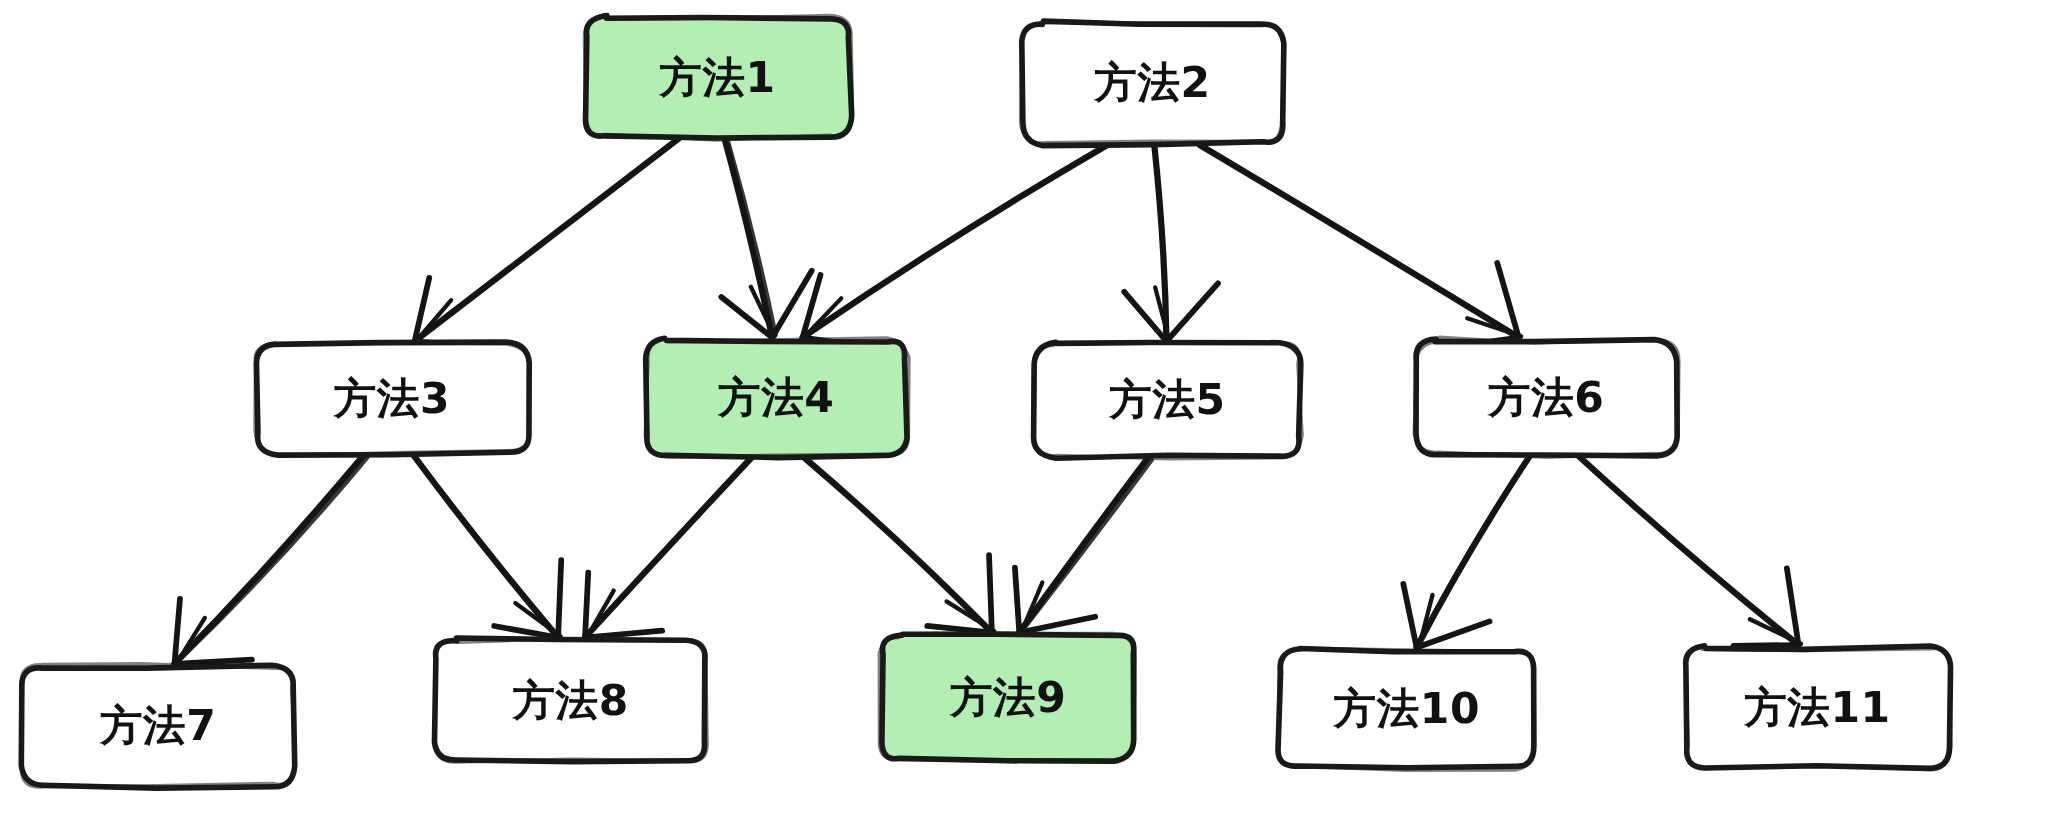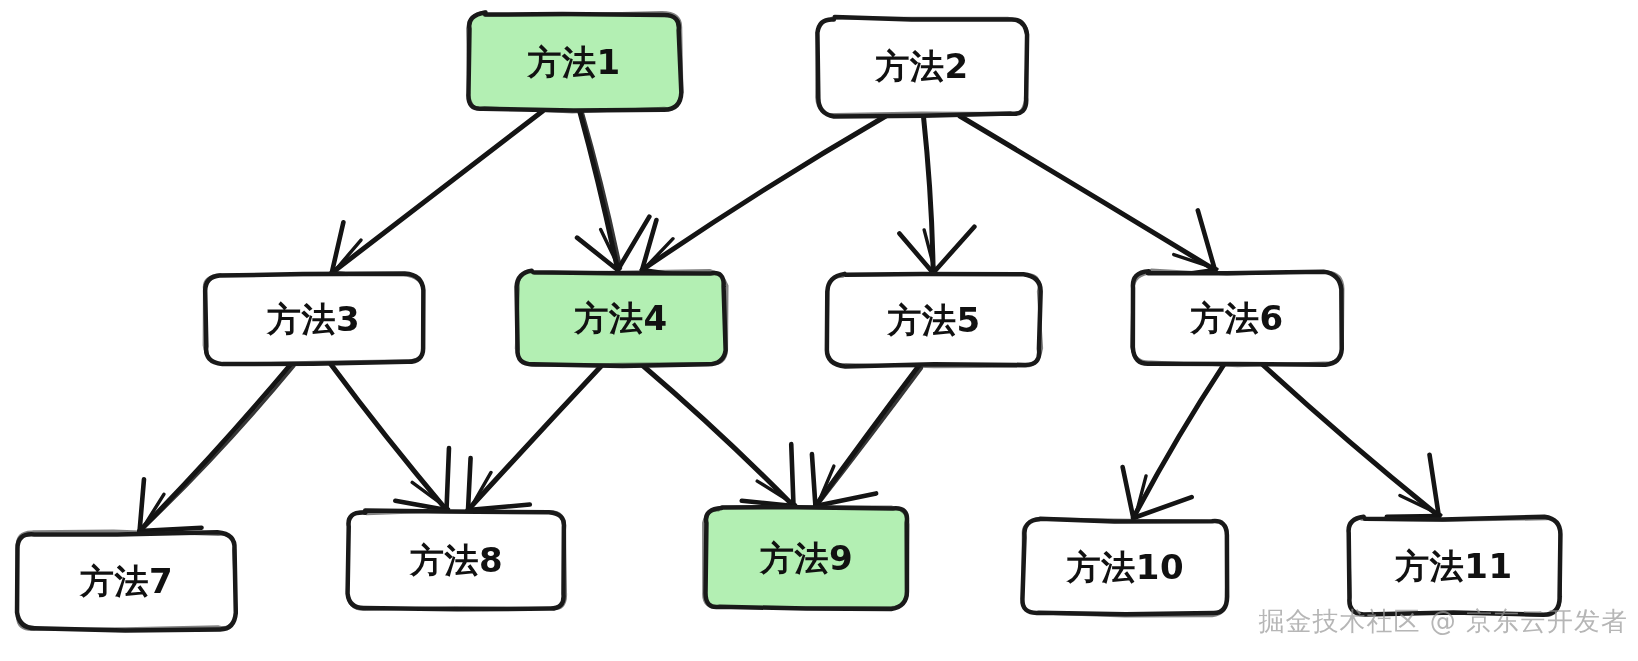--- a/index.html
+++ b/index.html
@@ -224,15 +224,14 @@
           <text x="1125.5" y="569" class="node-label">方法10</text>
         </g>
         <g>
           <path d="M 1364.9328372967116 518.7244007121419 L 1442.7430942539793 519.453346635333 L 1544.3903873452873 516.7567310334913 Q 1560.8389744769963 519.0780700696065 1560.412780762656 534.999371339101 L 1559.5783691411737 596.9172546389127 Q 1560.1213990219503 614.165665818083 1543.7226314550837 614.7217296611153 L 1453.4164028172459 612.569370651324 L 1363.7045834547396 614.4095268258869 Q 1348.1700828560488 613.653502655613 1349.4728233351711 598.3740898141517 L 1348.7011985789525 532.8638664247766 Q 1347.1462243083613 518.8829504024624 1363.6202255254705 516.6678817750271" fill="#ffffff" class="node-box"></path>
           <path d="M 1361.5014213204856 519.4718178335912 L 1445.3383944532548 520.4579253220269 L 1546.5291728043599 519.0148749368335 Q 1558.3066027645518 516.7762253410073 1559.8496256362878 533.127656603664 L 1560.7803953663354 597.3415180692177 Q 1558.6270372873298 615.1213861601992 1546.5996206307782 615.8083852788473 L 1456.176231958706 612.2340200428079 L 1363.6454215656247 614.9647191541105 Q 1347.0727035053412 611.4495408535234 1350.487995619461 596.5538538938173 L 1348.737145294313 532.7395098215619 Q 1350.4324547314236 515.9123754980566 1365.6066496034184 517.7837656032218" class="node-box-shadow"></path>
           <text x="1454" y="568" class="node-label">方法11</text>
         </g>
       </g>
   </svg>
 
-  <div id="watermark">掘金技术社区 @ 京东云开发者</div>
 
 </div>
 
 </body></html>

